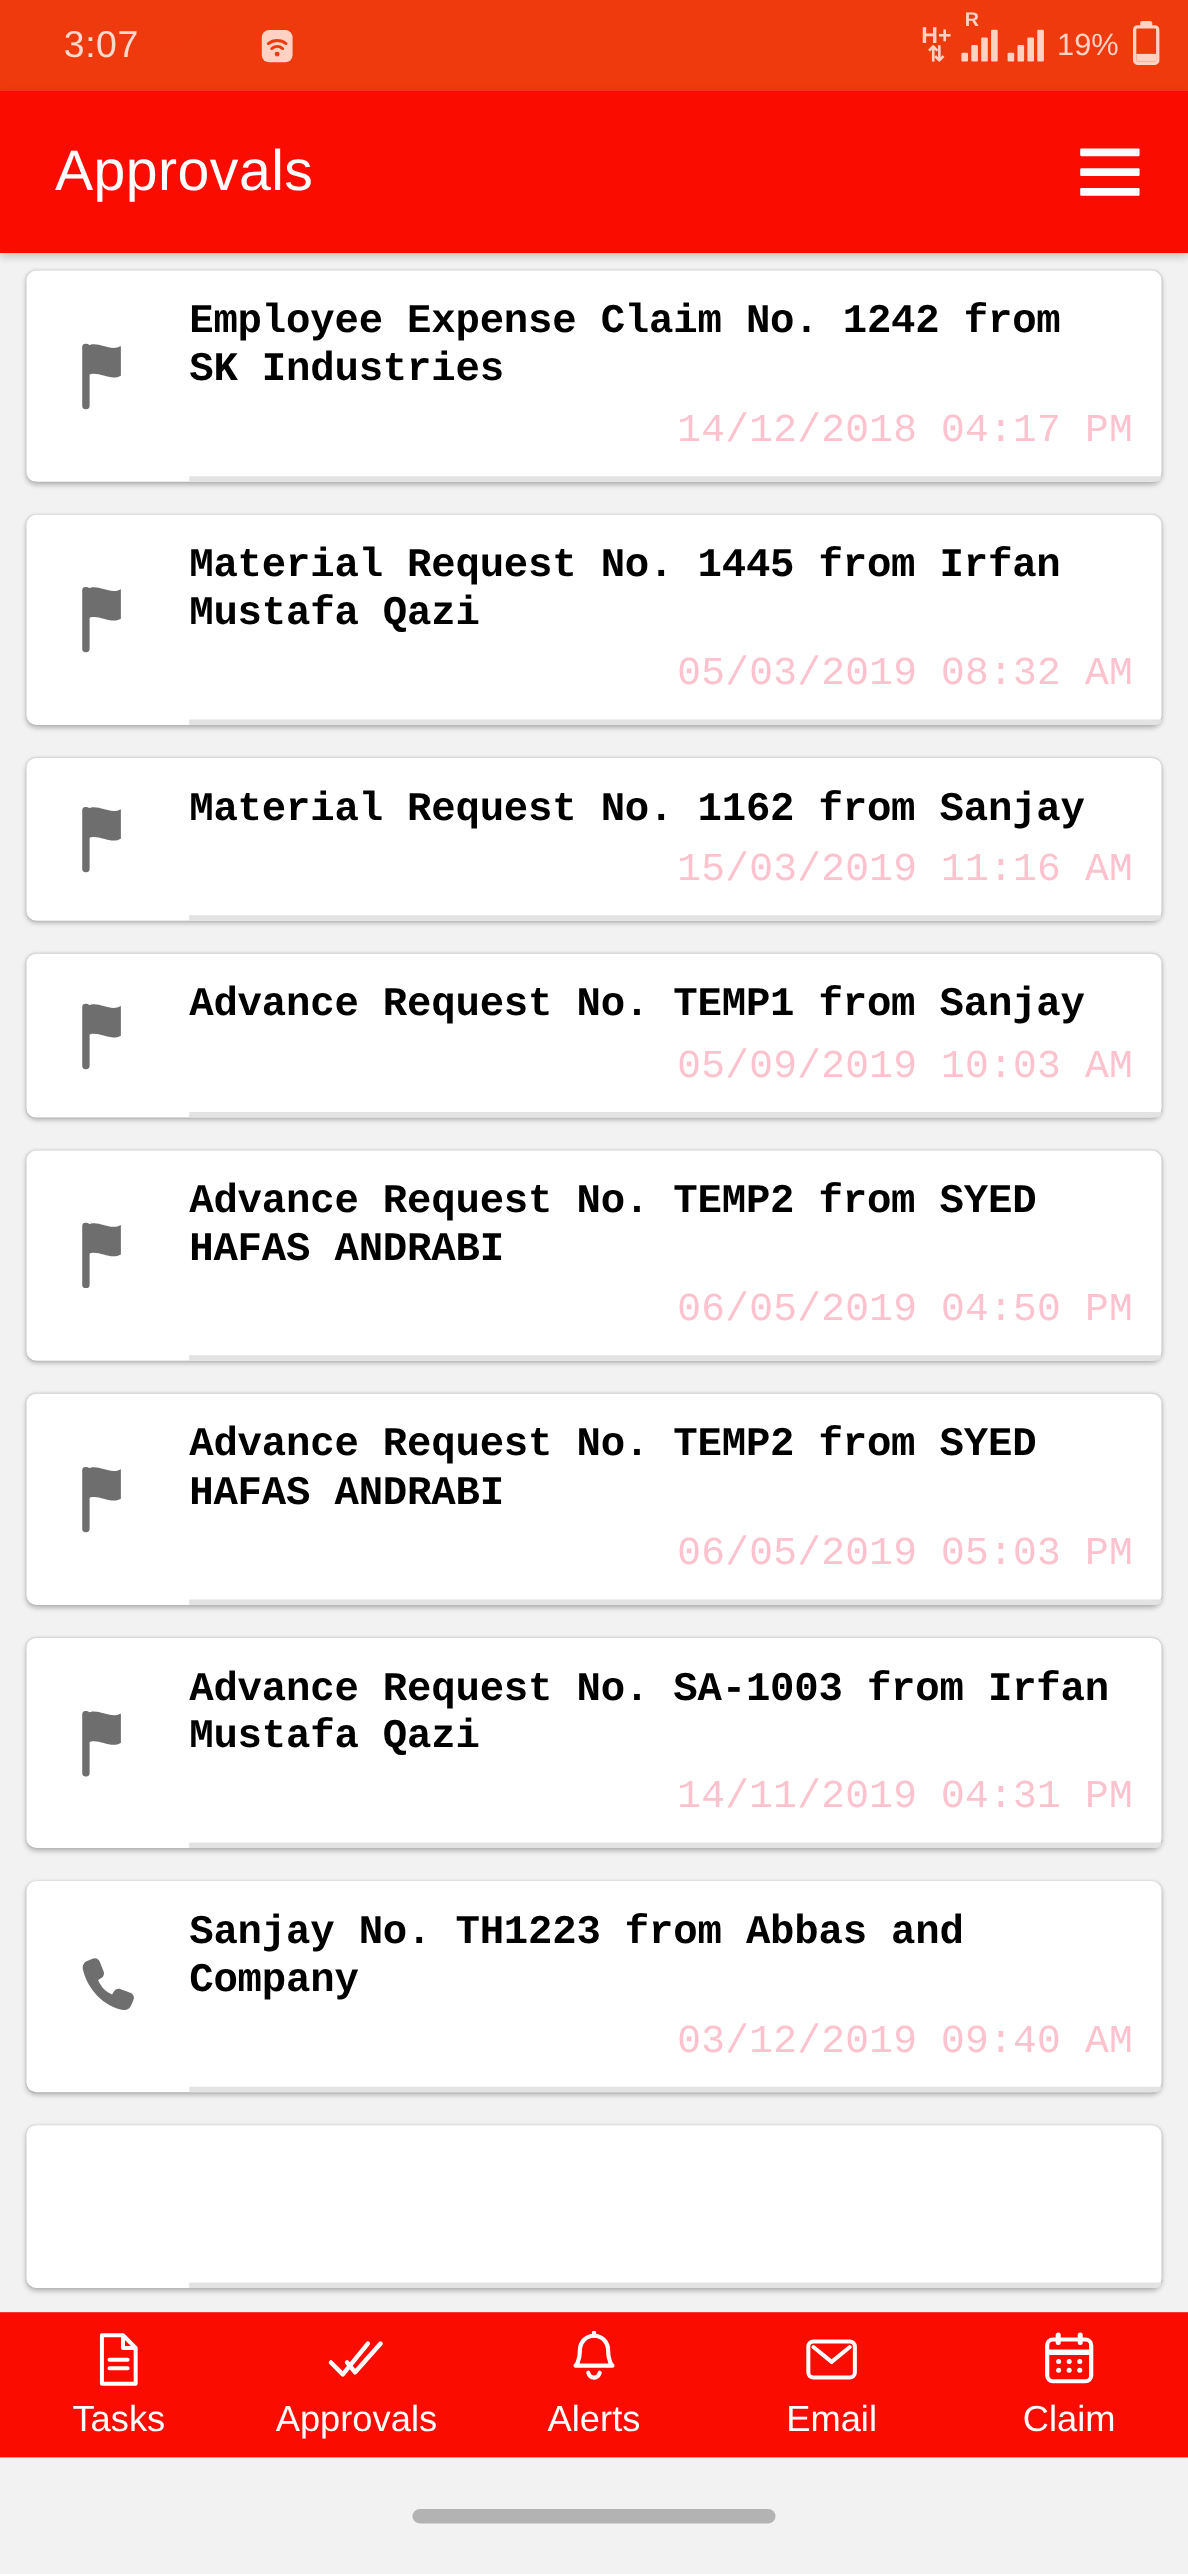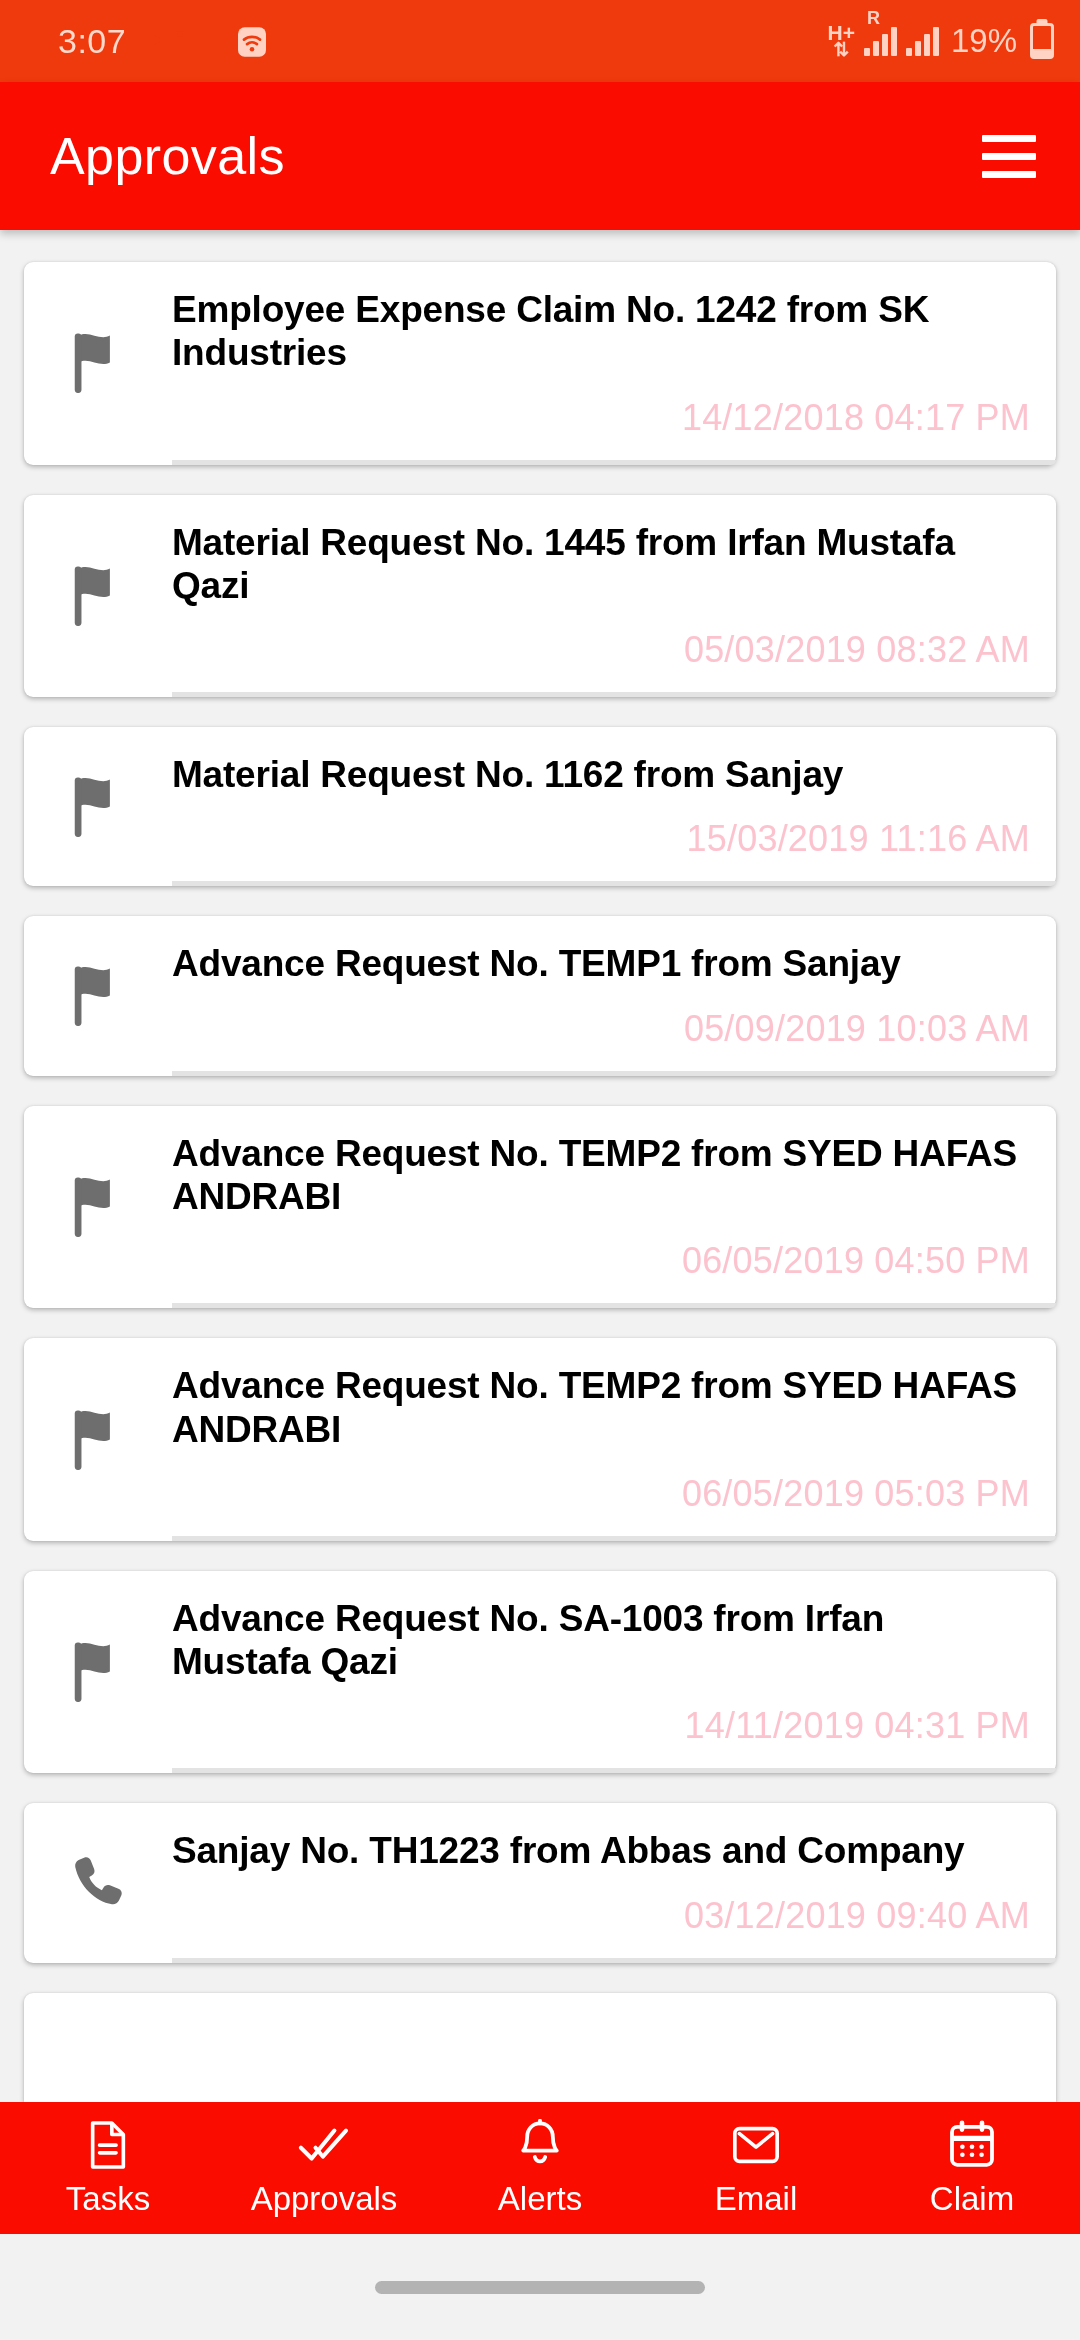--- a/index.html
+++ b/index.html
@@ -50,21 +50,21 @@
   .sb-right { display:flex; align-items:center; gap:9px; }
   .hplus { display:flex; flex-direction:column; align-items:center; line-height:0.85; }
   .hplus span { color:#ffd2c4; font-size:21px; font-weight:700; }
   .sig { display:flex; align-items:flex-end; gap:3px; height:30px; }
   .sig i { display:block; width:6px; background:#ffd2c4; border-radius:1px; }
   .roamwrap { position:relative; display:flex; align-items:flex-end; }
   .roamwrap .rlabel {
     position:absolute; top:-17px; left:3px; color:#ffd2c4;
     font-size:18px; font-weight:700; line-height:1;
   }
-  .sb-batt { color:#ffd2c4; font-size:33px; font-weight:400; margin-left:3px; }
+  .sb-batt { color:#ffd2c4; font-size:28px; font-weight:400; margin-left:3px; }
   .battery {
     width:24px; height:36px; border:3px solid #ffd2c4; border-radius:4px;
     position:relative; margin-left:4px; display:flex; align-items:flex-end;
   }
   .battery::before {
     content:""; position:absolute; top:-7px; left:50%; transform:translateX(-50%);
     width:11px; height:5px; background:#ffd2c4; border-radius:2px 2px 0 0;
   }
   .battery i { display:block; width:100%; background:#ffd2c4; }
 
@@ -78,21 +78,21 @@
   }
   .appbar-title {
     color:#ffffff; font-size:52px; font-weight:400; letter-spacing:0.4px;
   }
   .hamburger { width:54px; display:flex; flex-direction:column; gap:11px; cursor:pointer; }
   .hamburger span { display:block; height:7px; background:#fff; border-radius:1px; }
 
   
   .list {
     position:absolute; top:230px; left:0; width:1080px; bottom:200px;
-    overflow:hidden; padding-top:32px;
+    overflow:hidden; padding-top:16px;font-family:Liberation Mono, monospace;
   }
   .card {
     position:relative;
     margin:0 24px 30px 24px;
     background:#ffffff;
     border-radius:9px;
     box-shadow:0 2px 5px rgba(0,0,0,0.26), 0 0 2px rgba(0,0,0,0.10);
     display:flex; align-items:stretch;
     padding:26px 26px 26px 0;
     min-height:148px;
@@ -105,21 +105,21 @@
     width:148px; flex:0 0 148px;
     display:flex; align-items:center; justify-content:center;
   }
   .card-body { flex:1; display:flex; flex-direction:column; }
   .card-title {
     color:#000; font-size:37px; font-weight:700; line-height:1.17;
     letter-spacing:-0.2px;
   }
   .card-date {
     color:#fcc2cd; font-size:36px; font-weight:400;
-    text-align:right; margin-top:22px; letter-spacing:0.2px;
+    text-align:right; margin-top:12px; letter-spacing:0.2px;
   }
 
   
   .flag-icon { width:62px; height:74px; }
   .phone-icon { width:62px; height:72px; }
 
   
   .bottomnav {
     position:absolute; left:0; bottom:106px; width:1080px; height:132px;
     background:#fa0c00; display:flex; align-items:center;

